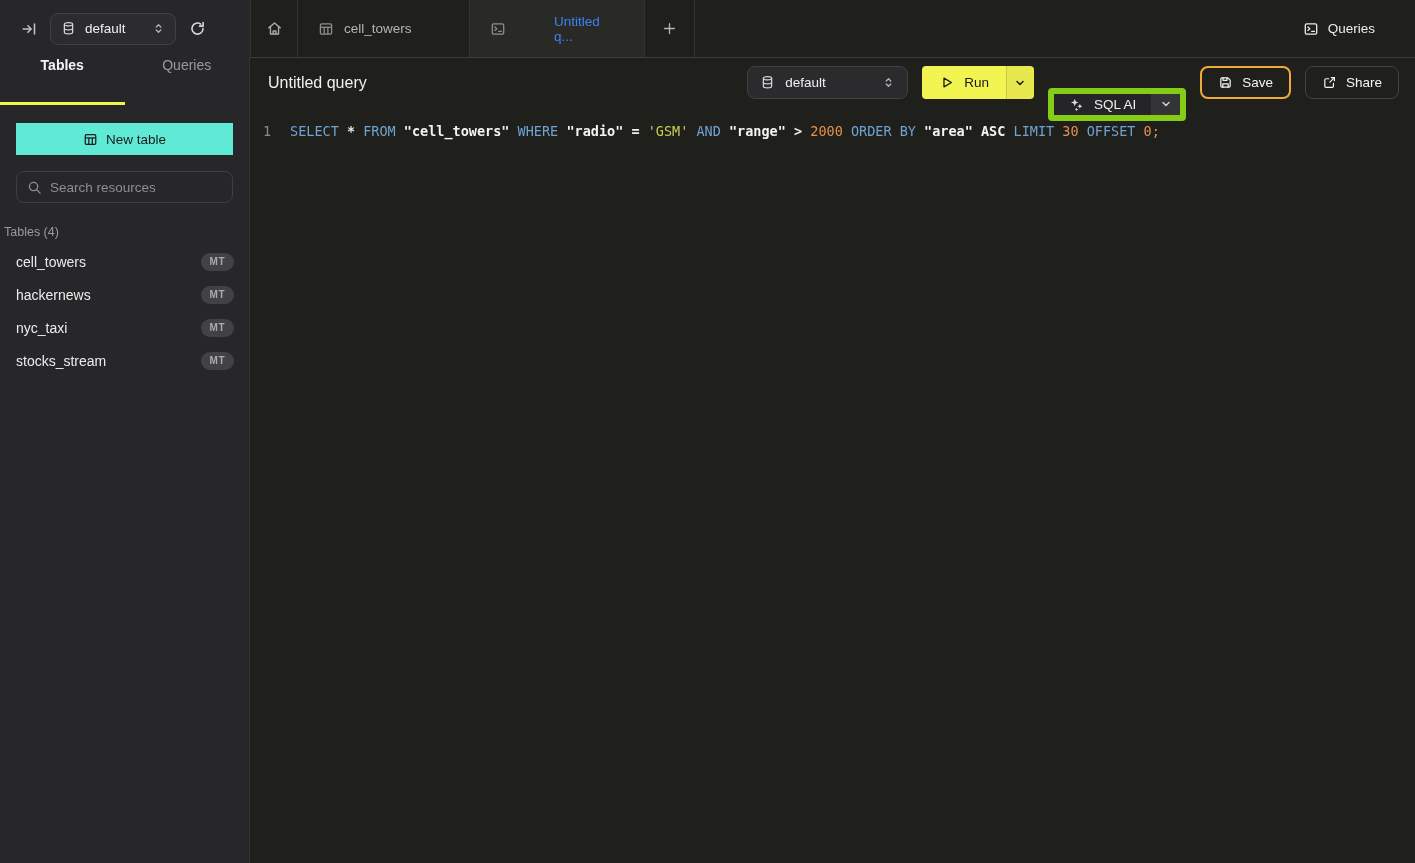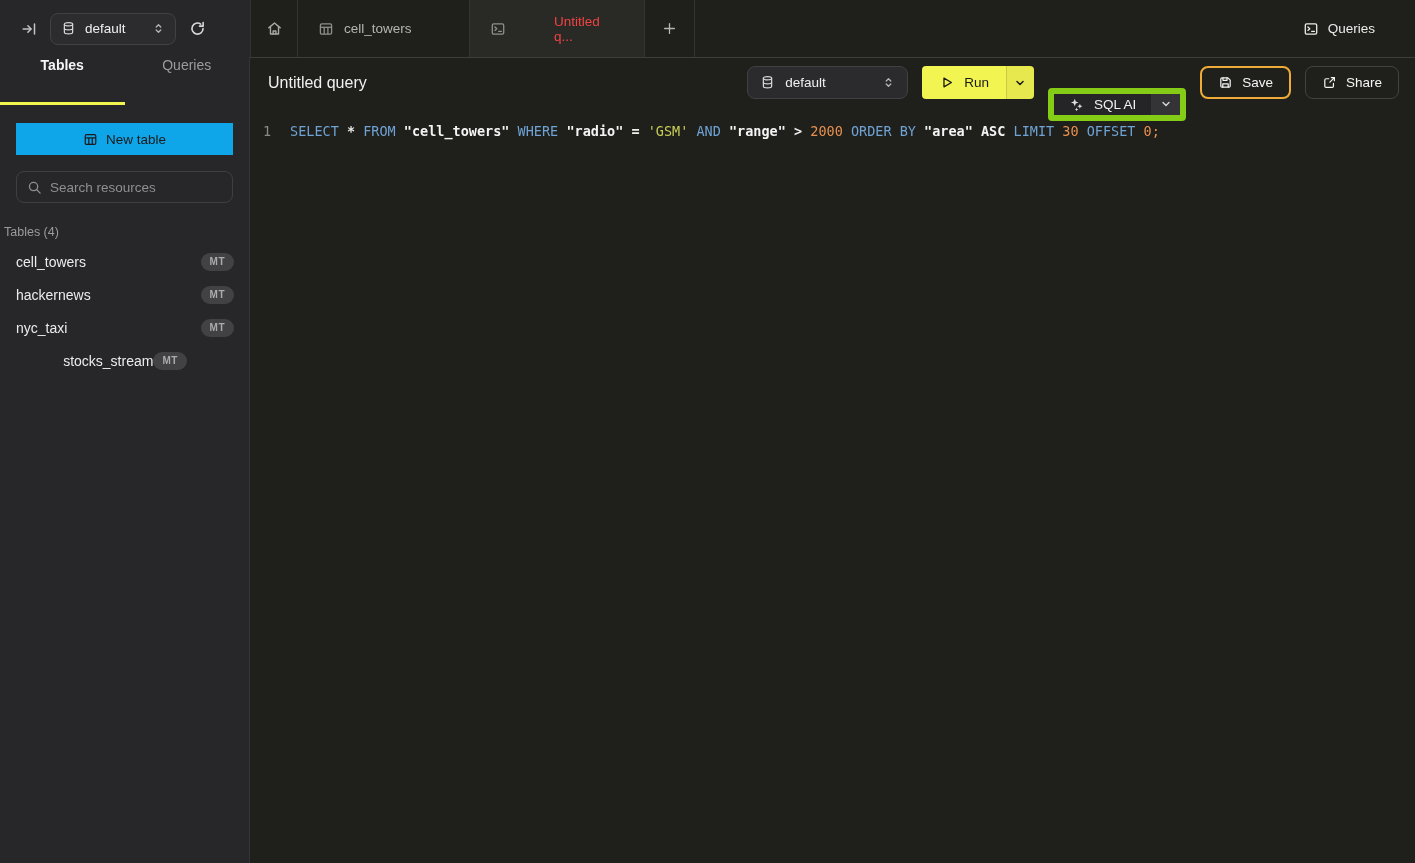--- a/index.html
+++ b/index.html
@@ -30,21 +30,21 @@
   }
   .db-select .chev { margin-left:auto; color:#b5b5b7; }
 
   .tab {
     display:flex; align-items:center; gap:10px; padding:0 20px;
     border-right:1px solid #333330; color:#b5b5b3; font-size:13.5px; cursor:pointer;
     background:transparent;
   }
   .tab-home { width:48px; justify-content:center; padding:0; border-left:1px solid #333330; color:#a8a8a6; }
   .tab-table { width:172px; }
-  .tab-query { width:175px; background:#292925; color:#ef4444;gap:48px; }
+  .tab-query { width:175px; background:#292925; color:#3b82f6;gap:48px; }
   .tab-query .ticon { color:#e4e4e2; }
   .tab .ticon { color:#8f8f8d; }
   .dirty-dot { width:9px; height:9px; border-radius:50%; background:#f0a078; margin-left:auto; }
   .tab-plus { width:50px; justify-content:center; padding:0; color:#b5b5b3; }
   .topbar-spacer { flex:1; }
   .queries-top-btn {
     display:flex; align-items:center; gap:9px; margin:auto 40px auto 0;
     background:none; border:none; color:#ececec; font-size:13.5px; cursor:pointer;
   }
 
@@ -60,21 +60,21 @@
   .sidebar-tab {
     flex:1; display:flex; align-items:flex-start; justify-content:center;
     font-size:14px; color:#9b9b9d; cursor:pointer; position:relative; background:none; border:none;
   }
   .sidebar-tab.active { color:#f5f5f5; font-weight:700; }
   .sidebar-tab.active::after {
     content:""; position:absolute; left:0; right:0; bottom:0; height:3px; background:#f2f44f;
   }
   .sidebar-content { padding:18px 16px 0 16px; }
   .new-table-btn {
-    width:100%; height:32px; border:none; border-radius:0; background:#0ea5e9;
+    width:100%; height:32px; border:none; border-radius:0; background:#5eead4;
     color:#1b1b1b; font-size:13.5px; font-weight:500; font-family:inherit;
     display:flex; align-items:center; justify-content:center; gap:8px; cursor:pointer;
   }
   .search-box {
     margin-top:16px; height:32px; border:1px solid #3f3f42; border-radius:8px;
     display:flex; align-items:center; gap:8px; padding:0 10px; color:#8f8f92;
   }
   .search-box input {
     background:transparent; border:none; outline:none; color:#e6e6e6;
     font-size:13.5px; font-family:inherit; width:100%;
@@ -286,21 +286,21 @@
           <span class="badge">MT</span>
         </div>
         <div class="table-row" style="padding-left:16px; margin-left:-16px;">
           <span class="tname">hackernews</span>
           <span class="badge">MT</span>
         </div>
         <div class="table-row" style="margin-left:-16px;">
           <span class="tname">nyc_taxi</span>
           <span class="badge">MT</span>
         </div>
-        <div class="table-row" style="padding-left:16px; margin-left:-16px;justify-content:center;">
+        <div class="table-row" style="padding-left:16px; margin-left:-16px;">
           <span class="tname">stocks_stream</span>
           <span class="badge">MT</span>
         </div>
       </div>
     </div>
 
     <div class="main">
       <div class="main-toolbar">
         <span class="toolbar-title">Untitled query</span>
 

